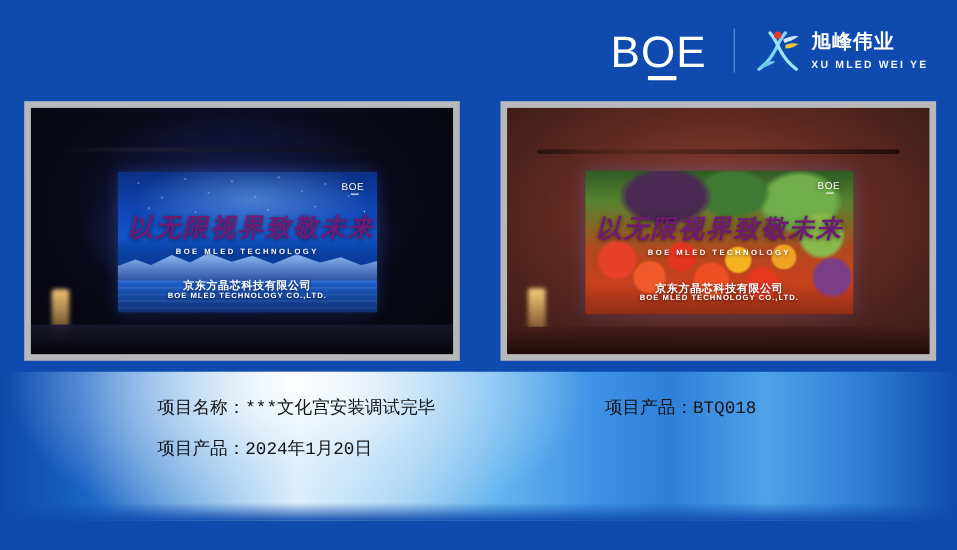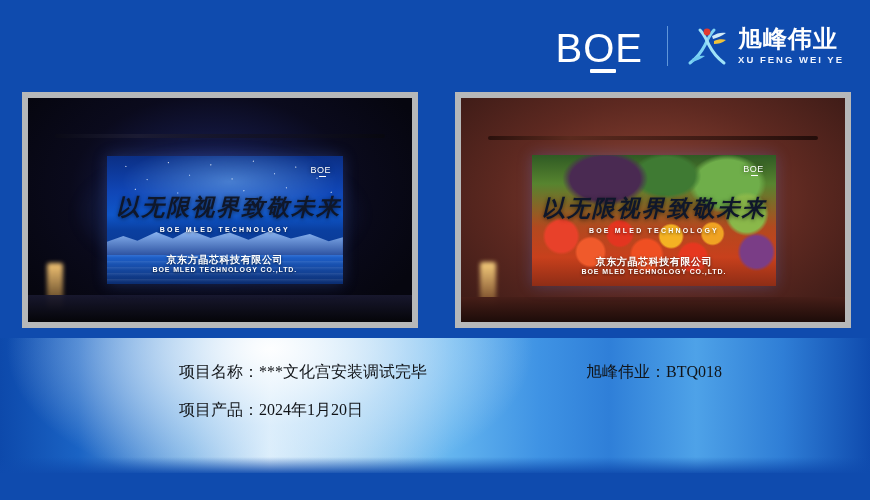--- a/index.html
+++ b/index.html
@@ -36,21 +36,21 @@
   .brand-divider{
     width:1px;height:40px;background:#6fa3e0;opacity:.85;
     margin:0 16px 0 20px;
   }
   .xf-block{display:flex;align-items:center;}
   .xf-mark{
     width:46px;height:46px;position:relative;margin-right:8px;flex:0 0 auto;
   }
   .xf-cn{
     font-family:"DejaVu Sans","Liberation Sans",sans-serif;
-    font-size:24px;font-weight:bold;color:#ffffff;
+    font-size:18px;font-weight:bold;color:#ffffff;
     line-height:26px;letter-spacing:1px;
   }
   .xf-en{
     font-family:"Liberation Sans",sans-serif;
     font-size:9.5px;font-weight:bold;color:#eef4ff;
     letter-spacing:2.0px;line-height:12px;margin-top:2px;
   }
 
   
   .photo{
@@ -181,21 +181,21 @@
   .led-brand{
     position:absolute;right:5%;top:7%;
     color:#ffffff;font-size:9px;font-weight:400;letter-spacing:.5px;
     text-shadow:0 0 4px rgba(0,0,0,.6);
     font-family:"Liberation Sans",sans-serif;
   }
   .led-brand .ul{display:block;width:7px;height:1px;background:#fff;margin:1px 0 0 8px;}
   .led-calli{
     position:absolute;left:50%;top:40%;transform:translate(-50%,-50%);
     width:92%;text-align:center;
-    color:#0f172a;
+    color:#701a75;
     font-family:"DejaVu Sans","Liberation Sans",sans-serif;
     font-size:23px;font-weight:bold;font-style:italic;
     letter-spacing:2px;white-space:nowrap;
     text-shadow:0 1px 4px rgba(0,0,0,.55);
   }
   .led-sub{
     position:absolute;left:50%;top:55%;transform:translateX(-50%);
     color:#ffffff;font-size:7px;letter-spacing:2.2px;font-weight:bold;
     white-space:nowrap;text-shadow:0 1px 3px rgba(0,0,0,.6);
     font-family:"Liberation Sans",sans-serif;
@@ -232,23 +232,23 @@
         #0f4bae 100%);
   }
   .info-panel::after{
     content:"";position:absolute;left:0;bottom:0;width:100%;height:16px;
     background:linear-gradient(180deg, rgba(15,75,174,0) 0%, rgba(15,75,174,.92) 100%);
   }
   .info-col{position:absolute;}
   .info-left{left:143px;top:24px;}
   .info-right{left:550px;top:24px;}
   .info-line{
-    font-family:Liberation Serif, serif;
+    font-family:Liberation Mono, monospace;
     font-size:16px;color:#111418;line-height:19px;
-    margin-bottom:19px;white-space:nowrap;margin-left:36px;
+    margin-bottom:19px;white-space:nowrap;
   }
 </style>
 </head>
 <body>
 
 <div class="stage">
 
   <div class="header">
     <div class="brand-bar">
 
@@ -265,21 +265,21 @@
             <path d="M6 40 C14 34 18 28 21 22 C24 16 26 11 30 7" stroke="#7fd4f5" stroke-width="3" fill="none" stroke-linecap="round"></path>
             <path d="M40 40 C32 34 28 28 25 22 C22 16 20 11 16 7" stroke="#9fe2f8" stroke-width="3" fill="none" stroke-linecap="round"></path>
             <path d="M28 13 C33 10 38 9 42 10 C38 13 33 15 29 16 Z" fill="#cfe9f7"></path>
             <path d="M30 18 C34 16 39 16 42 17 C38 20 34 21 30 21 Z" fill="#f0c33a"></path>
             <path d="M8 36 C12 33 17 32 21 33 C17 36 12 38 8 39 Z" fill="#6fc9ef"></path>
             <circle cx="23" cy="9" r="3.4" fill="#e03a2f"></circle>
           </svg>
         </span>
         <span>
           <span class="xf-cn" style="display:block">旭峰伟业</span>
-          <span class="xf-en" style="display:block">XU FENG WEI YE</span>
+          <span class="xf-en" style="display:block">XU MLED WEI YE</span>
         </span>
       </div>
 
     </div>
   </div>
 
   <div class="photo photo-left">
     <div class="photo-inner">
       <div class="room-left">
         <div class="ceiling-bar"></div>
@@ -327,18 +327,18 @@
   </div>
 
   <div class="info-panel">
 
     <div class="info-col info-left">
       <div class="info-line">项目名称：***文化宫安装调试完毕</div>
       <div class="info-line">项目产品：2024年1月20日</div>
     </div>
 
     <div class="info-col info-right">
-      <div class="info-line">旭峰伟业：BTQ018</div>
+      <div class="info-line">项目产品：BTQ018</div>
     </div>
 
   </div>
 
 </div>
 
 </body></html>

